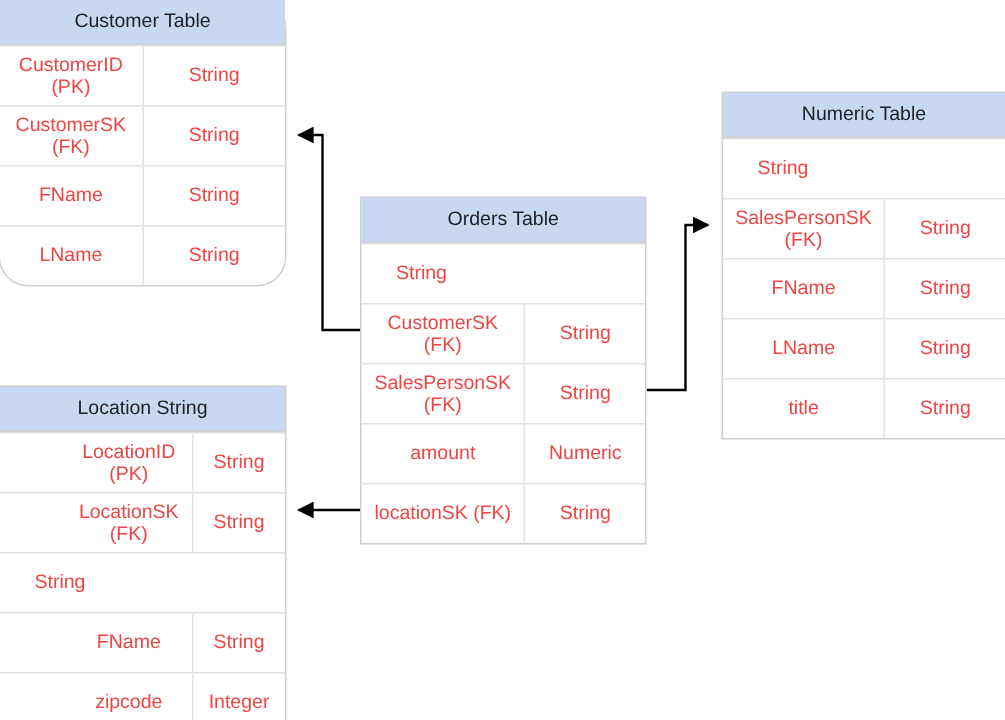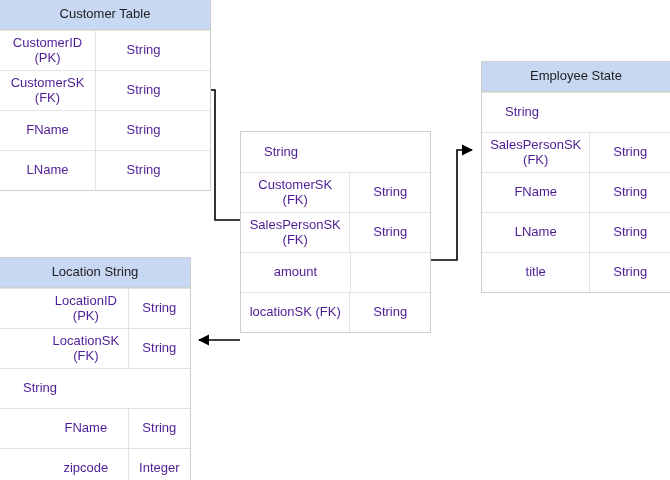--- a/index.html
+++ b/index.html
@@ -57,35 +57,36 @@
   .er-row:first-of-type {
     border-top: none;
   }
   .er-cell {
     box-sizing: border-box;
     display: flex;
     align-items: center;
     justify-content: center;
     text-align: center;
     font-size: 13px;
-    color: #4c1d95;
+    color: #ef4444;
     line-height: 1.15;
     padding: 0 3px;
     overflow: hidden;
     white-space: pre-line;
   }
   .er-cell.name {
     border-right: 1px solid #e2e2e2;
   }
 
   
   #customer-table {
     left: -1px;
     top: -1px;
-    width: 212px;
+    width: 192px;
+    border-radius: 20px;
   }
   #customer-table .er-cell.name { width: 96px; }
   #customer-table .er-cell.type { width: 95px; }
 
   
   #location-table {
     left: -1px;
     top: 257px;
     width: 192px;
   }
@@ -173,43 +174,45 @@
       <div class="er-cell name">FName</div>
       <div class="er-cell type">String</div>
     </div>
     <div class="er-row">
       <div class="er-cell name">zipcode</div>
       <div class="er-cell type">Integer</div>
     </div>
   </div>
 
   <div class="er-table" id="orders-table">
+    <div class="thead">Orders Table</div>
     <div class="er-row">
       <div class="er-cell type">String</div>
     </div>
     <div class="er-row">
       <div class="er-cell name">CustomerSK (FK)</div>
       <div class="er-cell type">String</div>
     </div>
     <div class="er-row">
       <div class="er-cell name">SalesPersonSK
 (FK)</div>
       <div class="er-cell type">String</div>
     </div>
     <div class="er-row">
       <div class="er-cell name">amount</div>
+      <div class="er-cell type">Numeric</div>
     </div>
     <div class="er-row">
       <div class="er-cell name">locationSK (FK)</div>
       <div class="er-cell type">String</div>
     </div>
   </div>
 
   <div class="er-table" id="employee-table">
-    <div class="thead">Employee State</div>
+    <div class="thead">Numeric Table</div>
     <div class="er-row">
       <div class="er-cell type">String</div>
     </div>
     <div class="er-row">
       <div class="er-cell name">SalesPersonSK
 (FK)</div>
       <div class="er-cell type">String</div>
     </div>
     <div class="er-row">
       <div class="er-cell name">FName</div>

